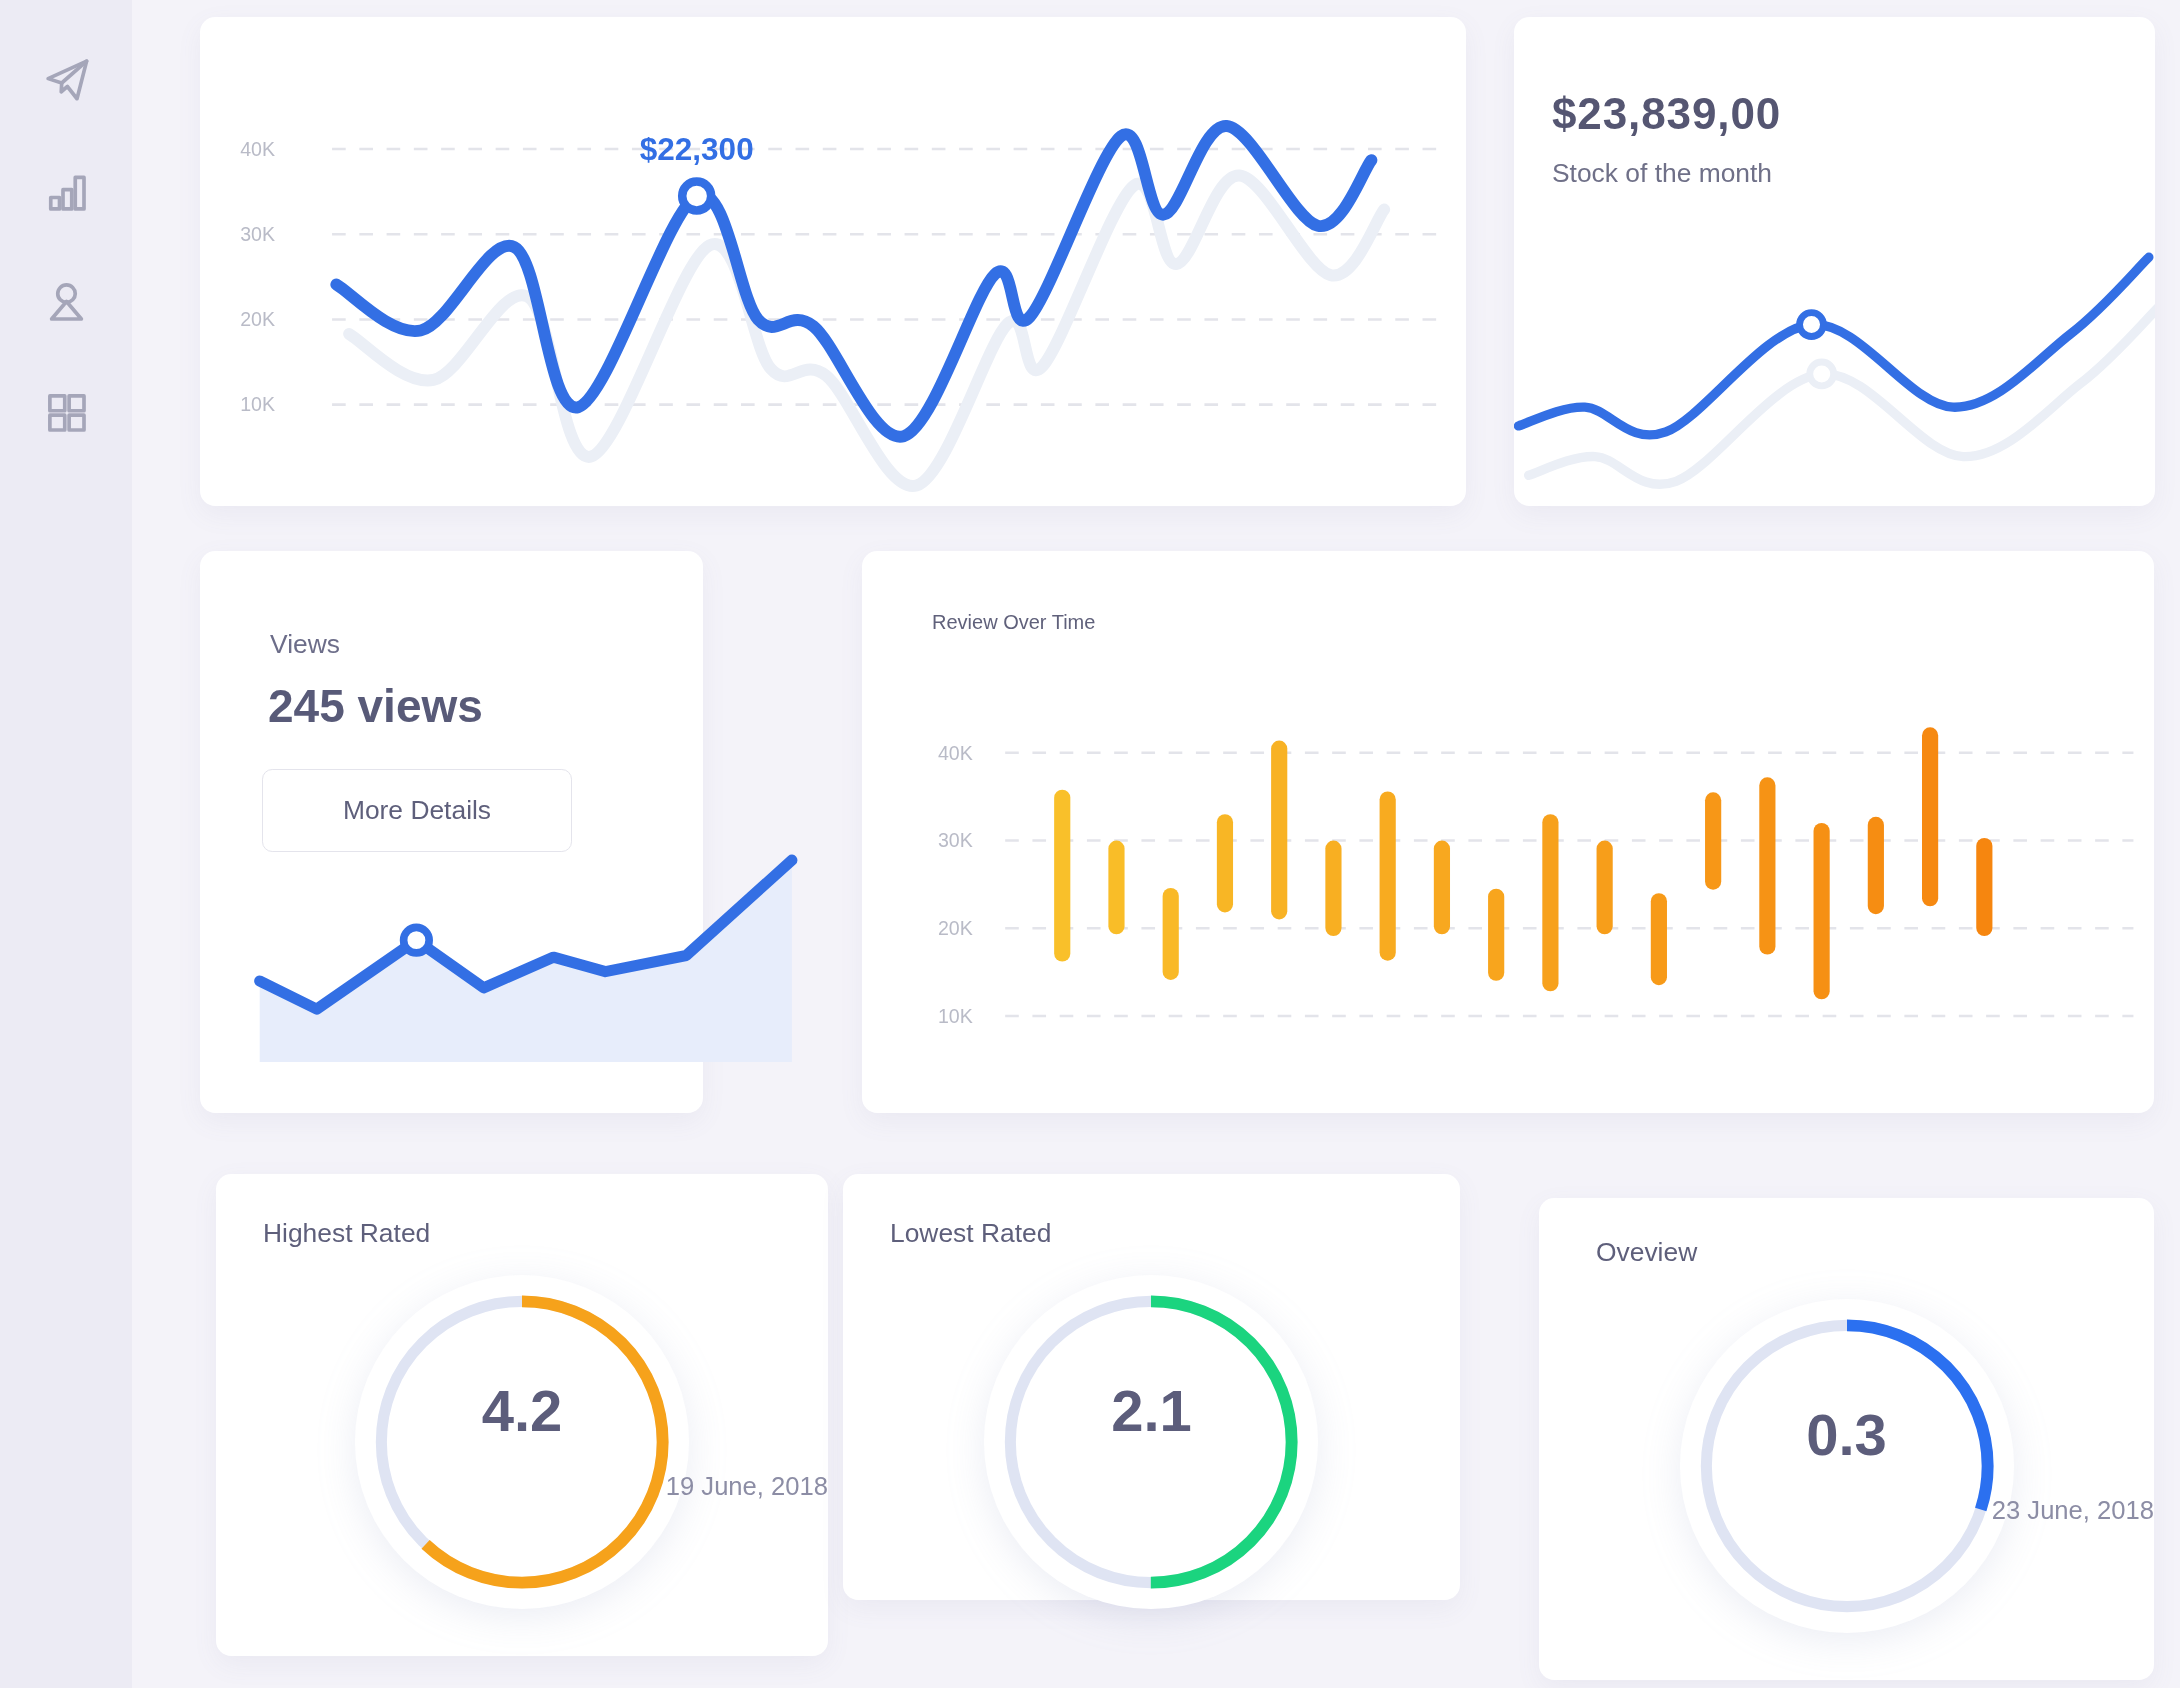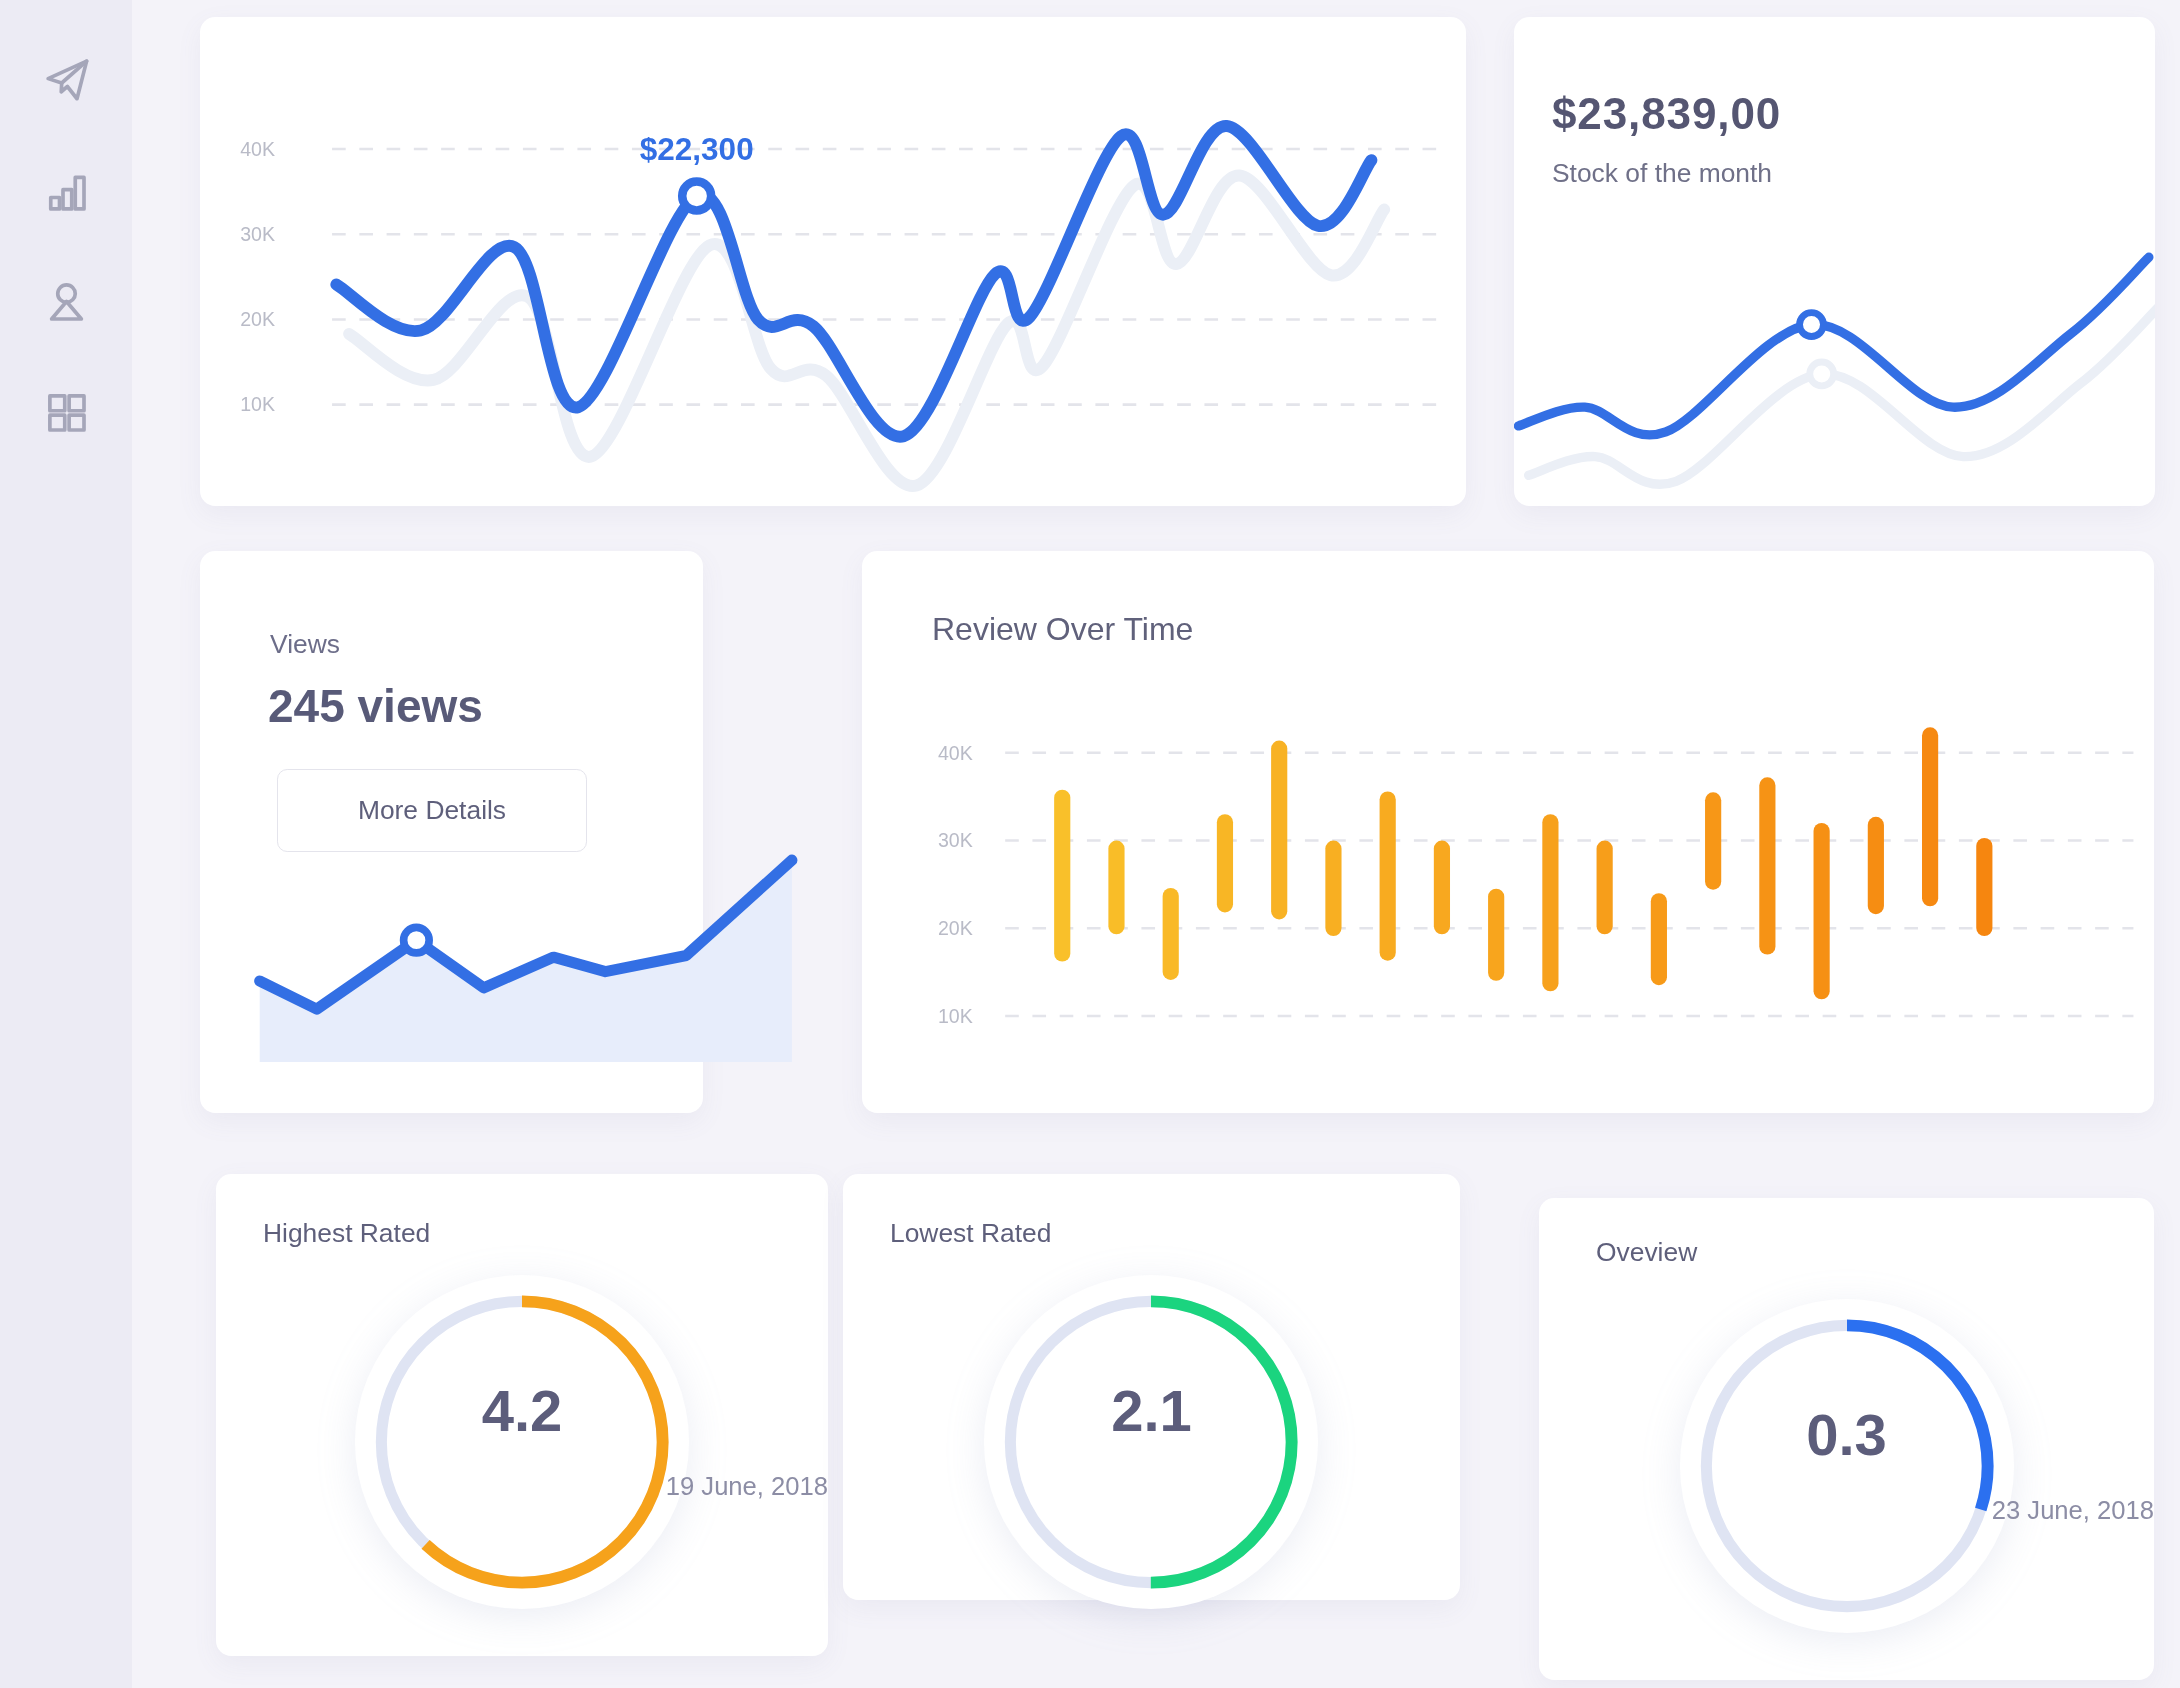--- a/index.html
+++ b/index.html
@@ -29,27 +29,27 @@
 
   .card svg.chart { position:absolute; left:0; top:0; }
 
   .stock-head { position:absolute; left:38px; top:72px; z-index:2; }
   .stock-value { font-size:44px; font-weight:bold; color:#555672; letter-spacing:0.9px; }
   .stock-sub   { font-size:26.4px; color:#6F7088; margin-top:19px; }
 
   .views-title { position:absolute; left:70px; top:78px; font-size:26.4px; color:#6C6D89; }
   .views-value { position:absolute; left:68px; top:128px; font-size:46px; font-weight:bold; color:#585A78; }
   .more-btn {
-    position:absolute; left:77px; top:218px; width:310px; height:83px;
+    position:absolute; left:62px; top:218px; width:310px; height:83px;
     background:#fff; border:1.7px solid #E4E4EC; border-radius:10.2px;
     font-family:"Liberation Sans", sans-serif;
     font-size:26.4px; color:#5E5F7B; cursor:pointer;
   }
 
-  .review-title { position:absolute; left:70px; top:60px; font-size:32px; color:#60617B; }
+  .review-title { position:absolute; left:70px; top:60px; font-size:20px; color:#60617B; }
 
   .gauge-title { position:absolute; left:47px; top:44px; font-size:26.4px; color:#5E5F7B; }
   .card-g3 .gauge-title { left:57px; top:39px; }
   .gauge-svg { position:absolute; top:89px; width:358px; height:358px;
     filter:drop-shadow(0 8.5px 19px rgba(130,140,185,0.16)); }
   .card-g1 .gauge-svg { left:127px; }
   .card-g2 .gauge-svg { left:129px; }
   .card-g3 .gauge-svg { left:129px; }
   .gauge-value { position:absolute; left:0; right:0; top:203px; text-align:center;
     font-size:58px; font-weight:bold; color:#5C5D7B; }

